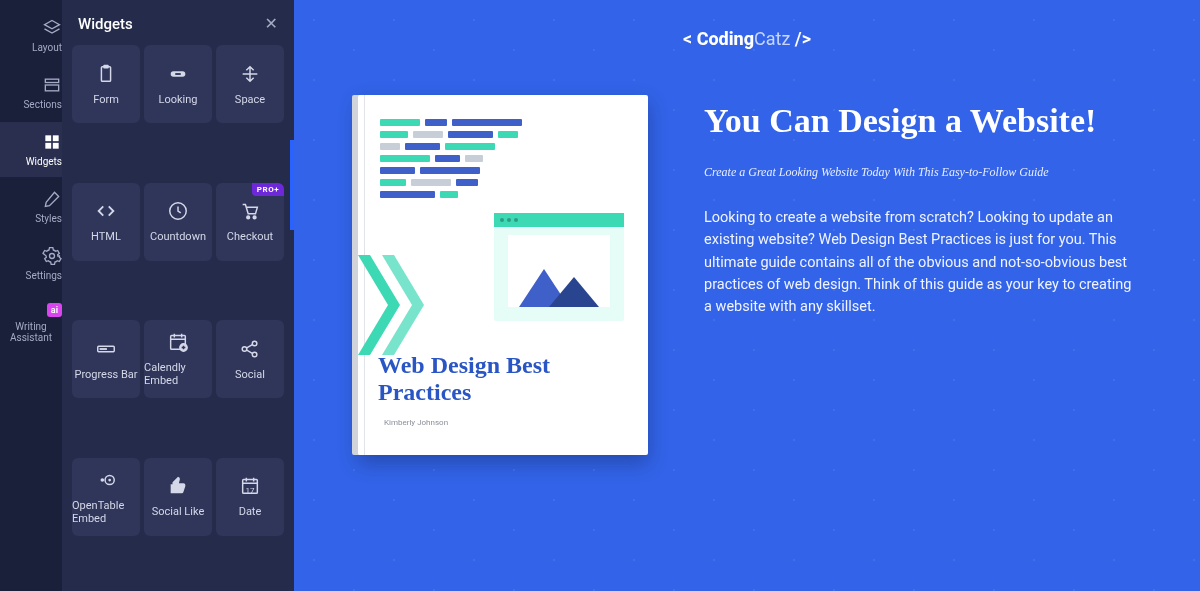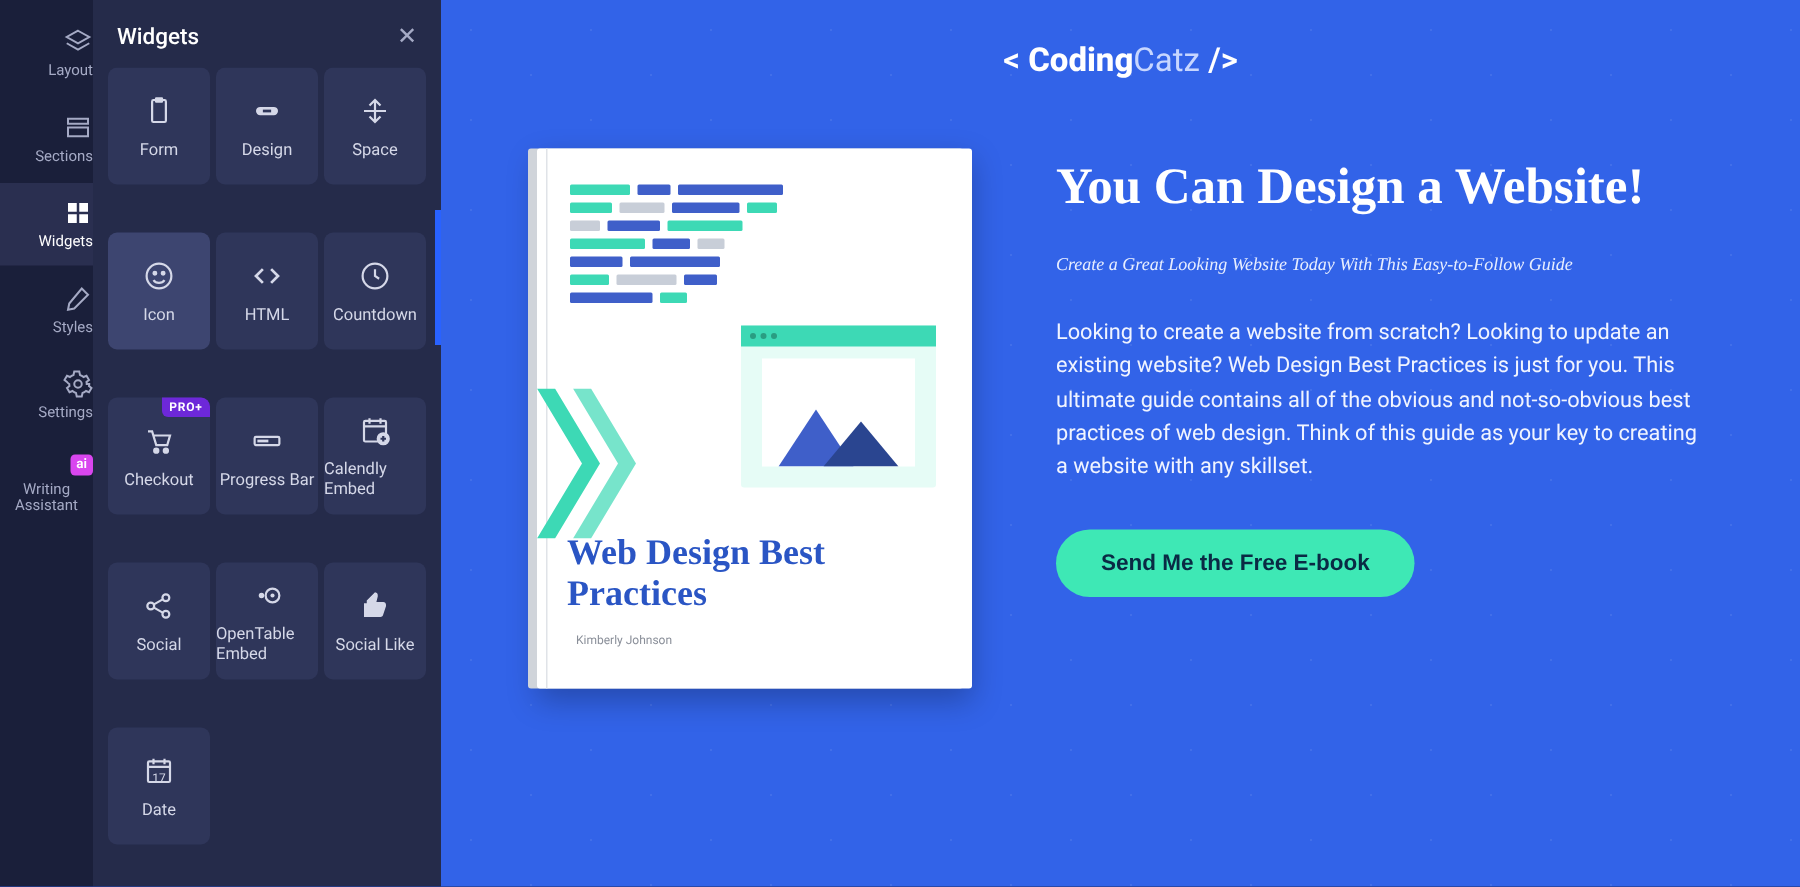--- a/index.html
+++ b/index.html
@@ -23,21 +23,21 @@
 .widget-tile { background: #2f365a; border-radius: 6px; display: flex; flex-direction: column; align-items: center; justify-content: center; height: 78px; cursor: grab; color: #d5d8e8; position: relative; }
 .widget-tile.selected { background: #3d4570; }
 .widget-tile .w-label { font-size: 11px; margin-top: 8px; }
 .widget-tile .w-icon { width: 22px; height: 22px; display: flex; align-items: flex-end; justify-content: center; }
 .widget-tile .badge { position: absolute; top: 0; right: 0; background: #6d28d9; color: #fff; font-size: 8px; font-weight: 700; padding: 2px 5px; border-radius: 0 6px 0 4px; letter-spacing: 0.5px; }
 .panel-edge { position: absolute; right: 0; top: 140px; width: 4px; height: 90px; background: #2962ff; }
 
 
 .canvas { flex: 1; background: #3263e8; position: relative; overflow: hidden; }
 .bg-pattern { position: absolute; inset: 0; opacity: 0.08; background-image: radial-gradient(circle at 20px 20px, #fff 1px, transparent 1px), radial-gradient(circle at 60px 50px, #fff 1px, transparent 1px); background-size: 80px 60px; }
-.brand { text-align: center; padding-top: 28px; font-size: 22px; font-weight: 600; position: relative; z-index: 2; }
+.brand { text-align: center; padding-top: 28px; font-size: 18px; font-weight: 600; position: relative; z-index: 2; }
 .brand .lt { color: #fff; }
 .brand .b1 { color: #fff; font-weight: 800; }
 .brand .b2 { color: #c7d6ff; font-weight: 400; }
 .hero { display: flex; padding: 46px 64px 0; gap: 56px; position: relative; z-index: 2; }
 
 
 .book { width: 290px; height: 360px; background: #fff; border-radius: 2px; box-shadow: -6px 0 0 #d0d4da, 0 8px 20px rgba(0,0,0,0.25); position: relative; padding: 24px 22px; }
 .book .spine { position: absolute; left: 6px; top: 0; bottom: 0; width: 1px; background: #e0e3e8; }
 .code-lines { display: flex; flex-direction: column; gap: 5px; margin-bottom: 14px; }
 .code-lines .row { display: flex; gap: 5px; }
@@ -126,43 +126,32 @@
         <span class="w-label">Form</span>
       </div>
 
       <div class="widget-tile">
         <span class="w-icon">
             <svg viewBox="0 0 24 24" fill="currentColor">
               <rect x="4" y="9" width="16" height="6" rx="3"></rect>
               <rect x="9" y="11" width="6" height="2" fill="#2f365a"></rect>
             </svg>
           </span>
-        <span class="w-label">Design</span>
+        <span class="w-label">Looking</span>
       </div>
 
       <div class="widget-tile">
         <span class="w-icon">
             <svg viewBox="0 0 24 24" fill="none" stroke="currentColor" stroke-width="1.6">
               <path d="M12 5v14M8 8l4-4 4 4M8 16l4 4 4-4M4 12h16"></path>
             </svg>
           </span>
         <span class="w-label">Space</span>
       </div>
 
-      <div class="widget-tile selected">
-        <span class="w-icon">
-            <svg viewBox="0 0 24 24" fill="none" stroke="currentColor" stroke-width="1.6">
-              <circle cx="12" cy="12" r="9"></circle>
-              <circle cx="9" cy="10" r="1" fill="currentColor"></circle>
-              <circle cx="15" cy="10" r="1" fill="currentColor"></circle>
-              <path d="M8 15c1 1.5 2.5 2 4 2s3-.5 4-2"></path>
-            </svg>
-          </span>
-        <span class="w-label">Icon</span>
-      </div>
 
 
       <div class="widget-tile">
         <span class="w-icon">
             <svg viewBox="0 0 24 24" fill="none" stroke="currentColor" stroke-width="2">
               <path d="M9 7l-5 5 5 5M15 7l5 5-5 5"></path>
             </svg>
           </span>
         <span class="w-label">HTML</span>
       </div>
@@ -321,19 +310,18 @@
             </div>
         </div>
         <div class="book-title">Web Design Best Practices</div>
         <div class="book-author">Kimberly Johnson</div>
       </div>
 
       <div class="copy">
         <h1>You Can Design a Website!</h1>
         <p class="sub">Create a Great Looking Website Today With This Easy-to-Follow Guide</p>
         <p class="body">Looking to create a website from scratch? Looking to update an existing website? Web Design Best Practices is just for you. This ultimate guide contains all of the obvious and not-so-obvious best practices of web design. Think of this guide as your key to creating a website with any skillset.</p>
-        <button class="cta">Send Me the Free E-book</button>
       </div>
 
     </div>
   </main>
 
 </div>
 
 </body></html>

